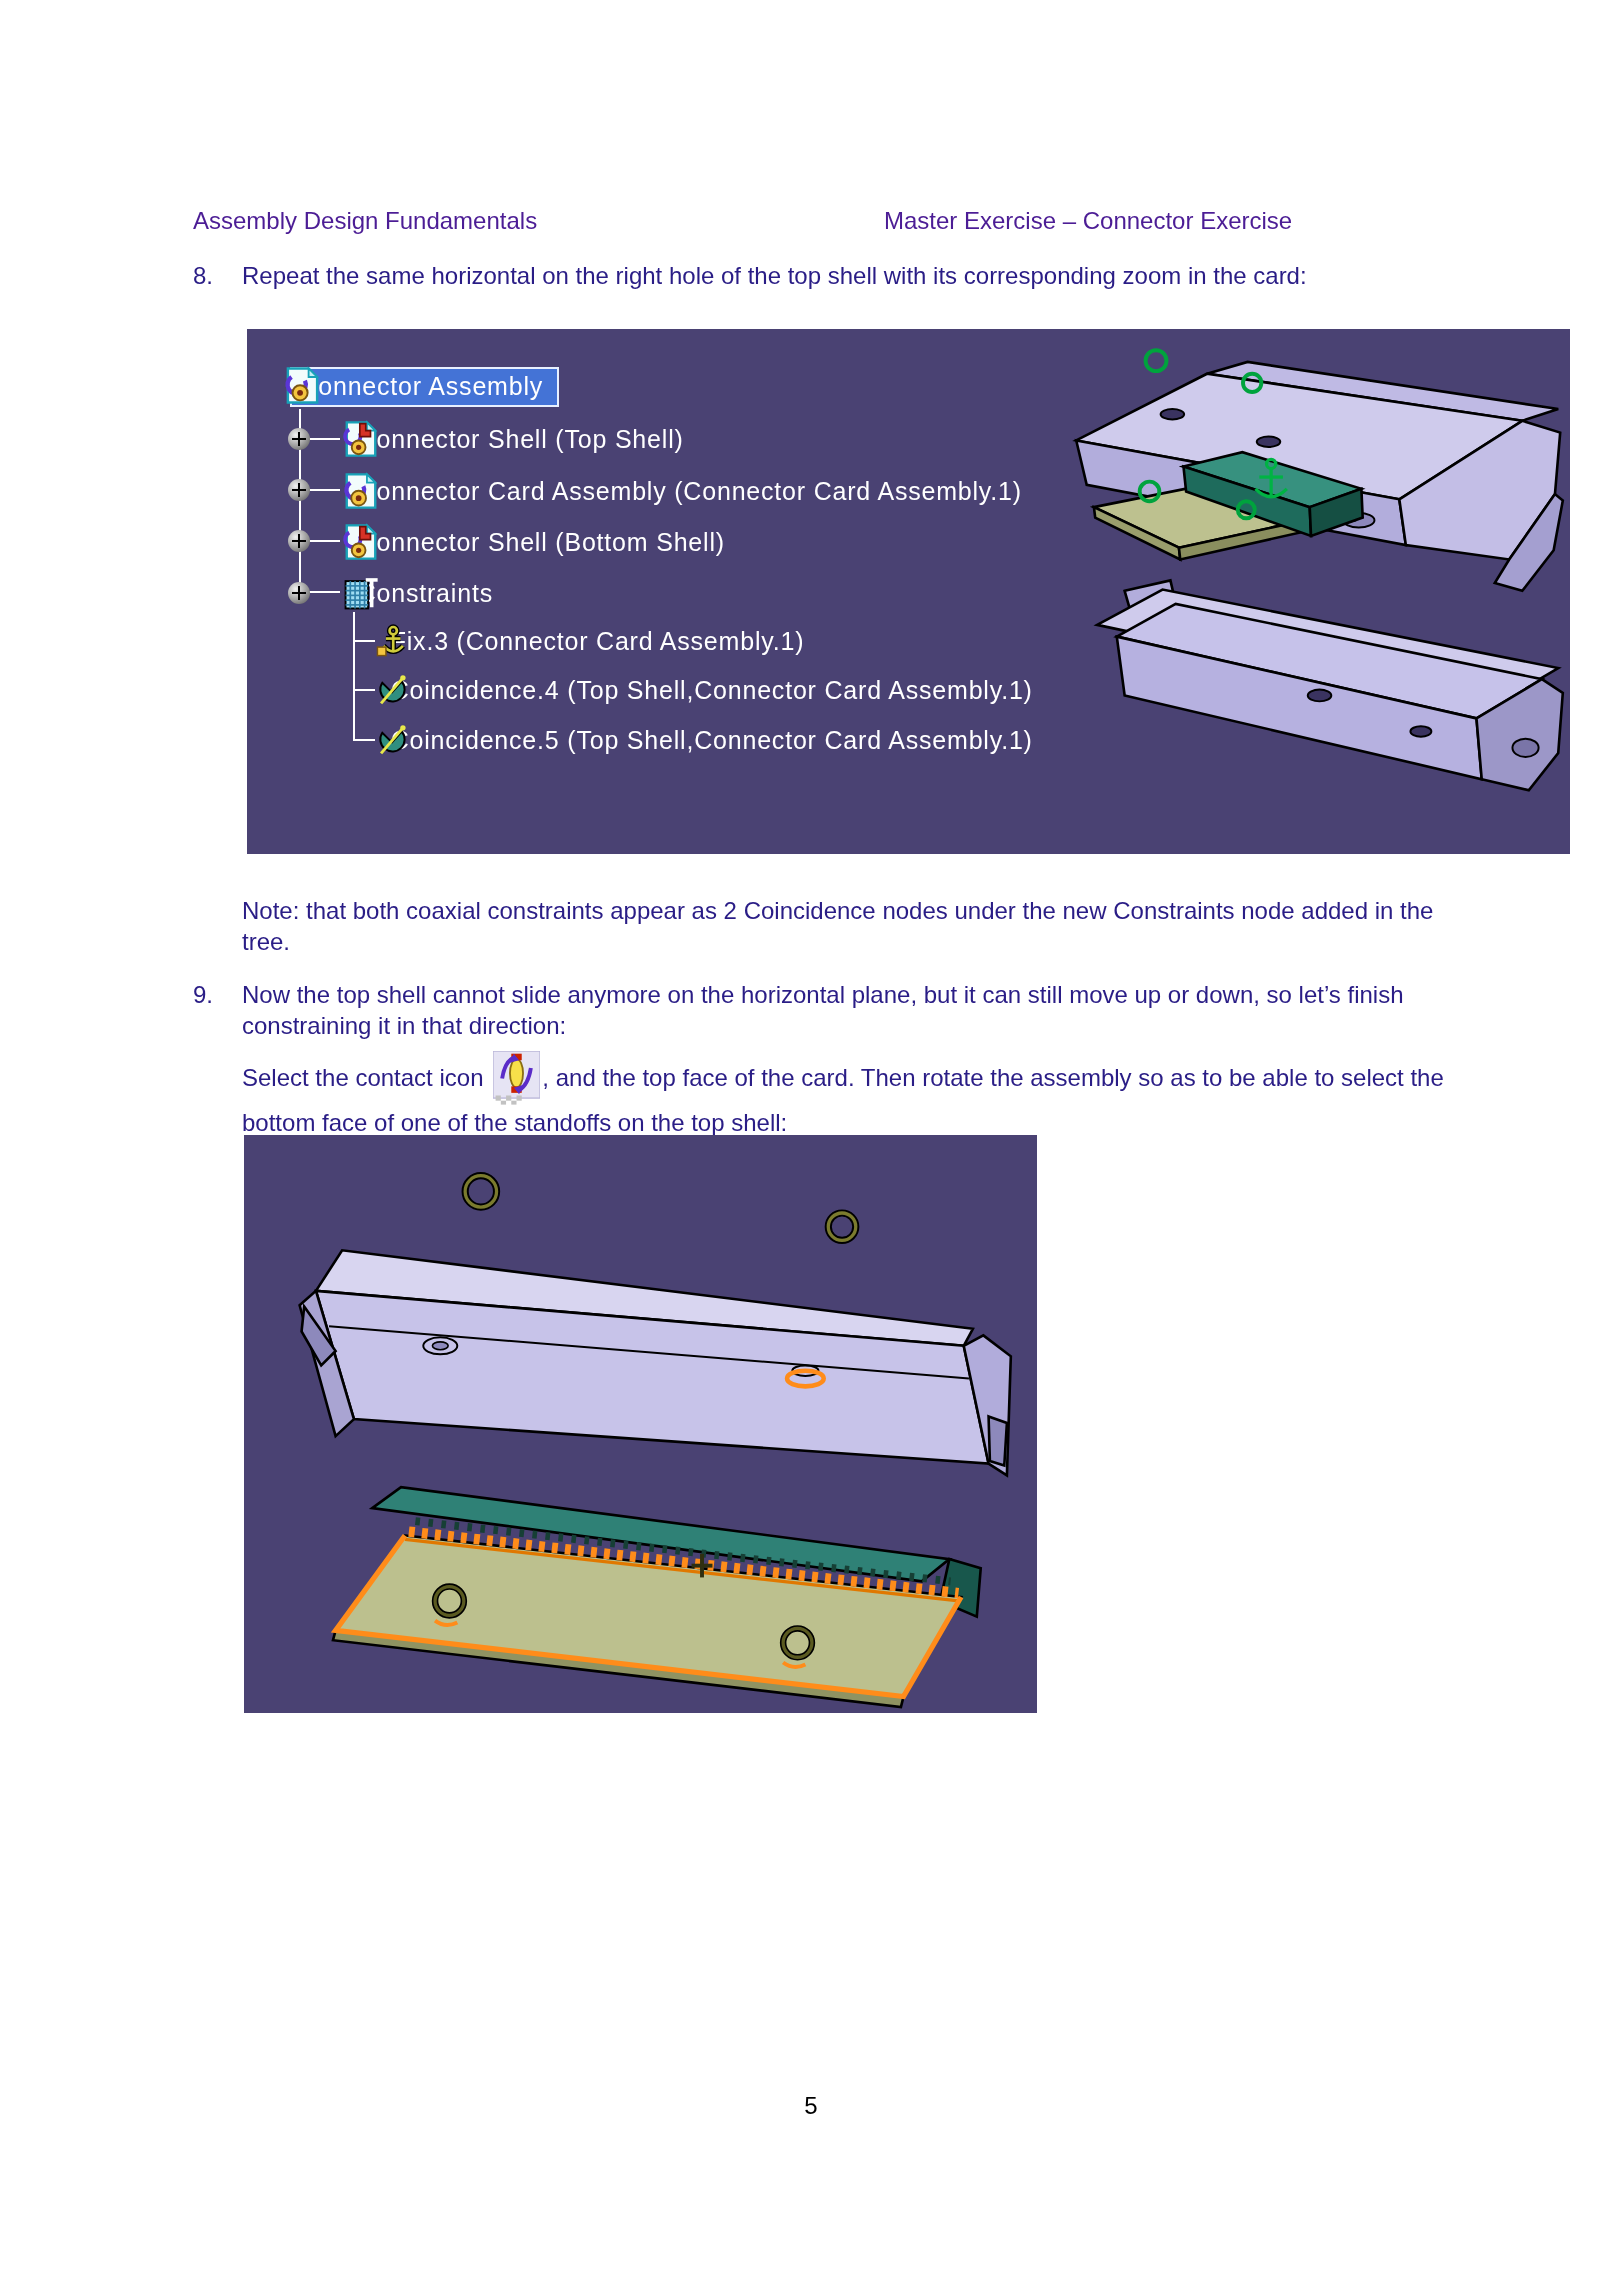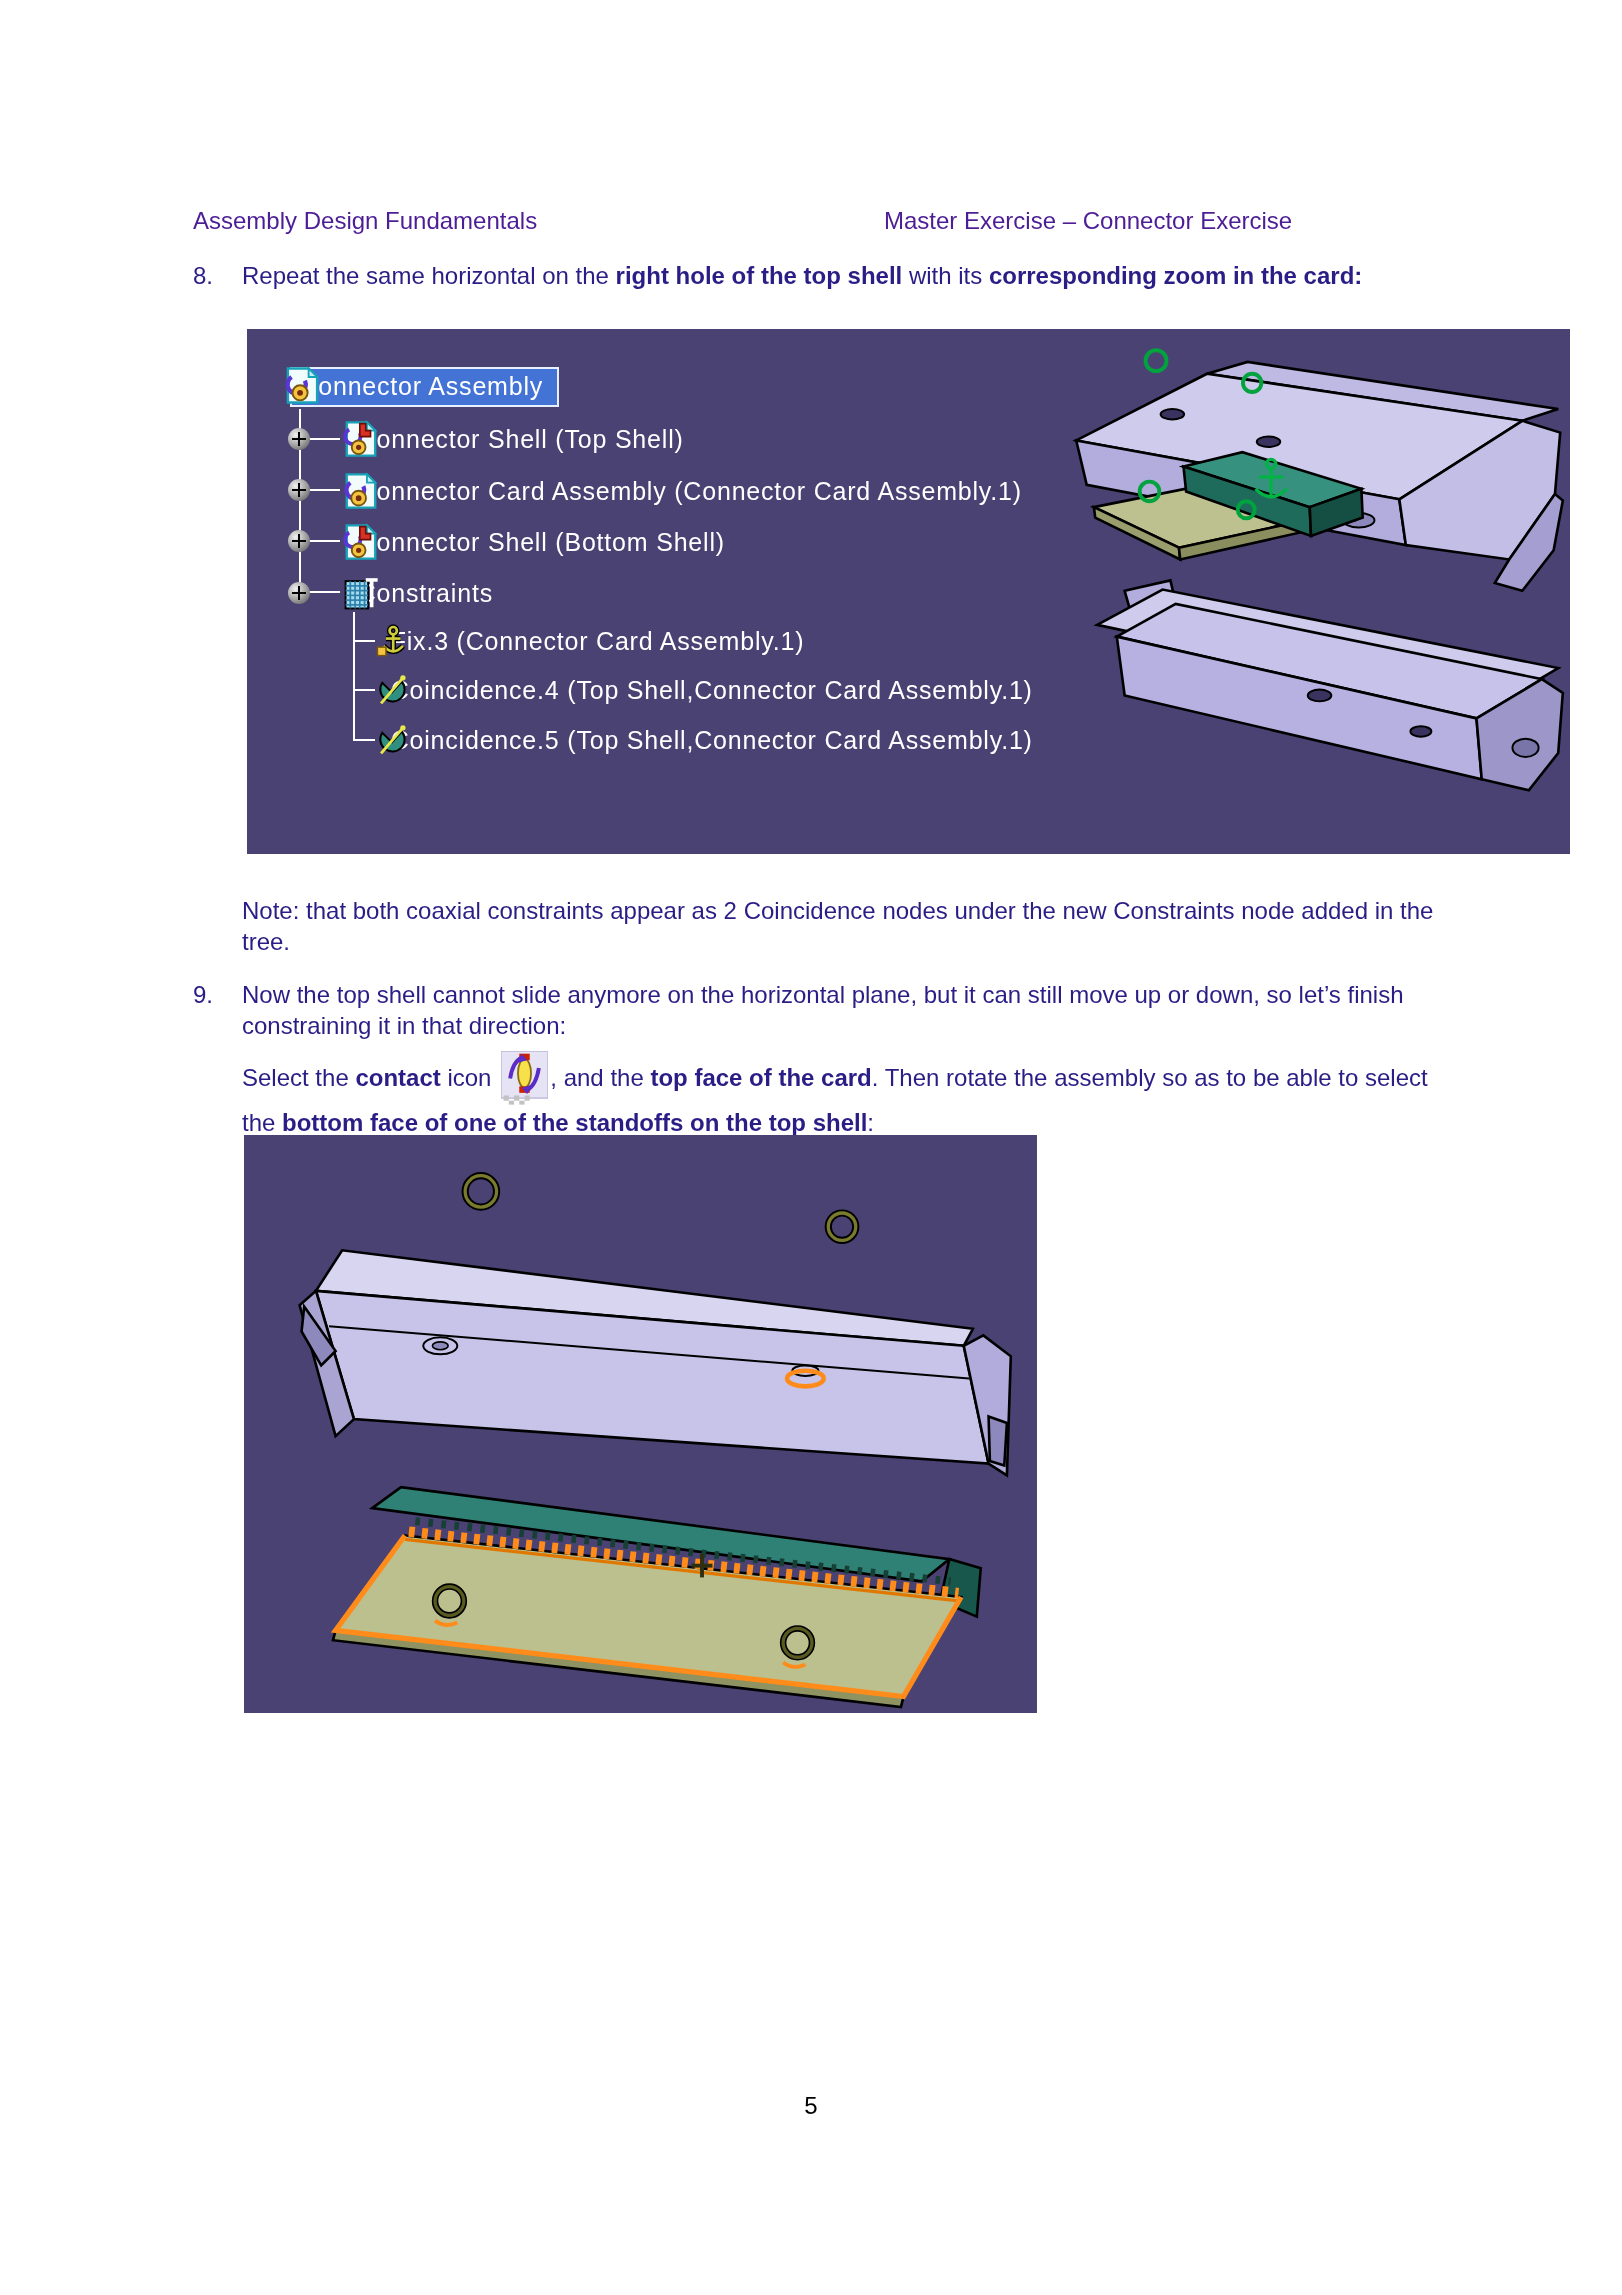--- a/index.html
+++ b/index.html
@@ -1,20 +1,20 @@
 <!DOCTYPE html>
 <html style="font-size:10.5px"><head>
 <meta charset="utf-8">
 <style>
   html,body{margin:0;padding:0;background:#888;}
   .page{position:relative;width:1622px;height:2295px;background:#FFFFFF;overflow:hidden;
         font-family:"Liberation Sans", sans-serif;}
   .hdr{position:absolute;top:167px;font-size:24px;color:#4c1d95;margin-top:40px;}
   .body-text{color:#2A1D86;font-size:24px;line-height:31px;}
-  .b{font-weight:bold;text-align:center;}
+  .b{font-weight:normal;text-align:center;}
   .stepnum{position:absolute;left:193px;width:39px;}
   .steptext{position:absolute;left:242px;width:1204px;margin:0;}
   
   .shot{position:absolute;background:#4A4273;}
   .shot svg{position:absolute;left:0;top:0;}
   
   .tree-line{position:absolute;background:#FFFFFF;}
   .plus{position:absolute;width:22px;height:22px;border-radius:50%;
         background:radial-gradient(circle at 35% 32%,#F2F2F2,#9A9A9A 55%,#4F4F4F);}
   .plus::before,.plus::after{content:"";position:absolute;background:#000;}

